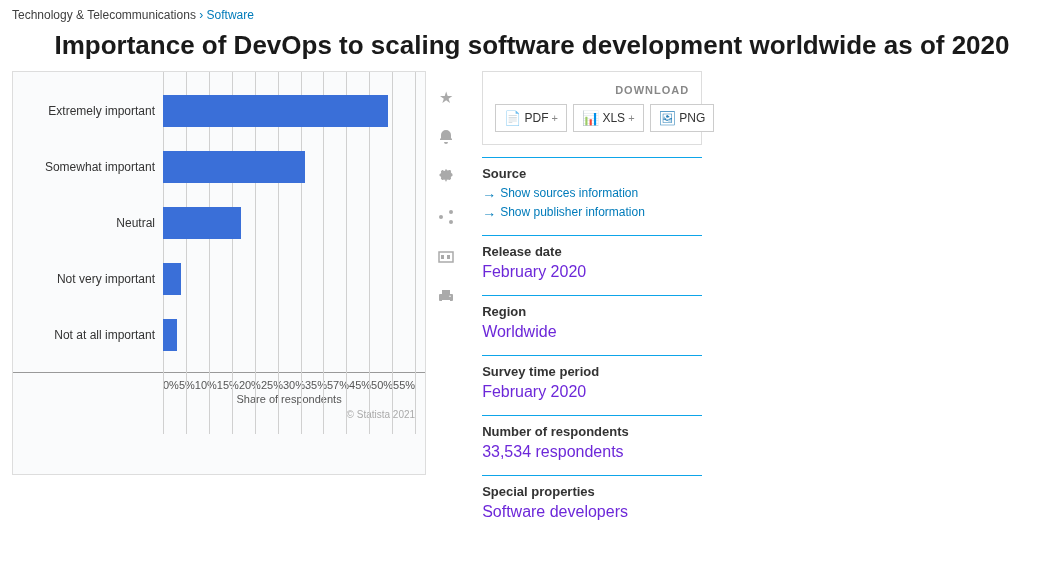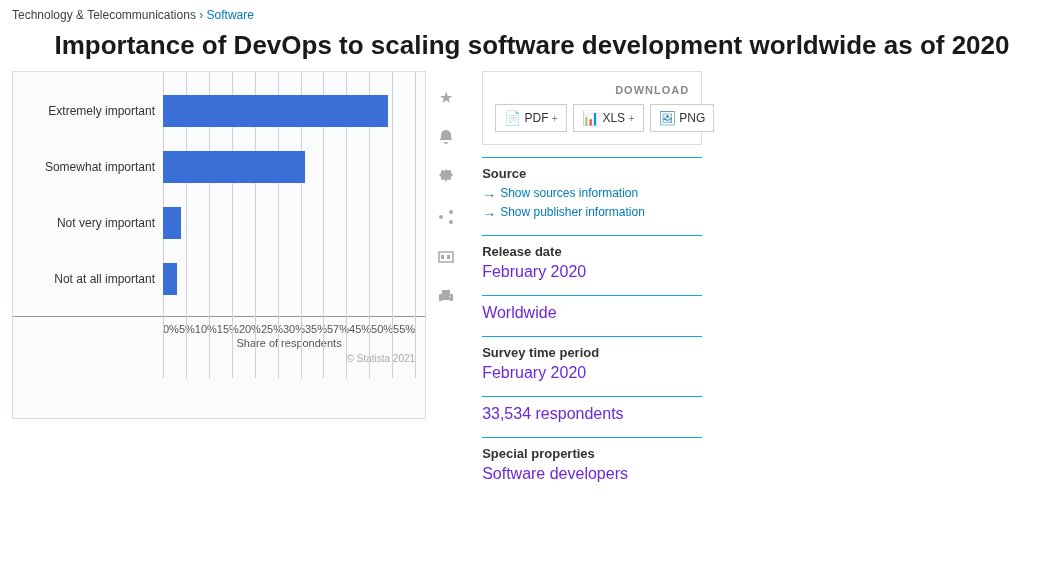--- a/index.html
+++ b/index.html
@@ -106,20 +106,26 @@
             <div class="bar-row">
               <div class="bar-label">Extremely important</div>
               <div class="bar-container">
                 <div class="bar" style="width: 89.0909%;"></div>
               </div>
             </div>
             <div class="bar-row">
               <div class="bar-label">Somewhat important</div>
               <div class="bar-container">
                 <div class="bar" style="width: 56.3636%;"></div>
+              </div>
+            </div>
+            <div class="bar-row">
+              <div class="bar-label">Neutral</div>
+              <div class="bar-container">
+                <div class="bar" style="width: 30.9091%;"></div>
               </div>
             </div>
             <div class="bar-row">
               <div class="bar-label">Not very important</div>
               <div class="bar-container">
                 <div class="bar" style="width: 7.27273%;"></div>
               </div>
             </div>
             <div class="bar-row">
               <div class="bar-label">Not at all important</div>
@@ -214,29 +220,31 @@
         <span>Show publisher information</span>
       </a>
     </div>
 
     <div class="info-section">
       <div class="info-label">Release date</div>
       <div class="info-value">February 2020</div>
     </div>
 
     <div class="info-section">
+      <div class="info-label">Region</div>
       <div class="info-value">Worldwide</div>
     </div>
 
     <div class="info-section">
       <div class="info-label">Survey time period</div>
       <div class="info-value">February 2020</div>
     </div>
 
     <div class="info-section">
+      <div class="info-label">Number of respondents</div>
       <div class="info-value">33,534 respondents</div>
     </div>
 
     <div class="info-section">
       <div class="info-label">Special properties</div>
       <div class="info-value">Software developers</div>
     </div>
   </div>
 </div>
 

